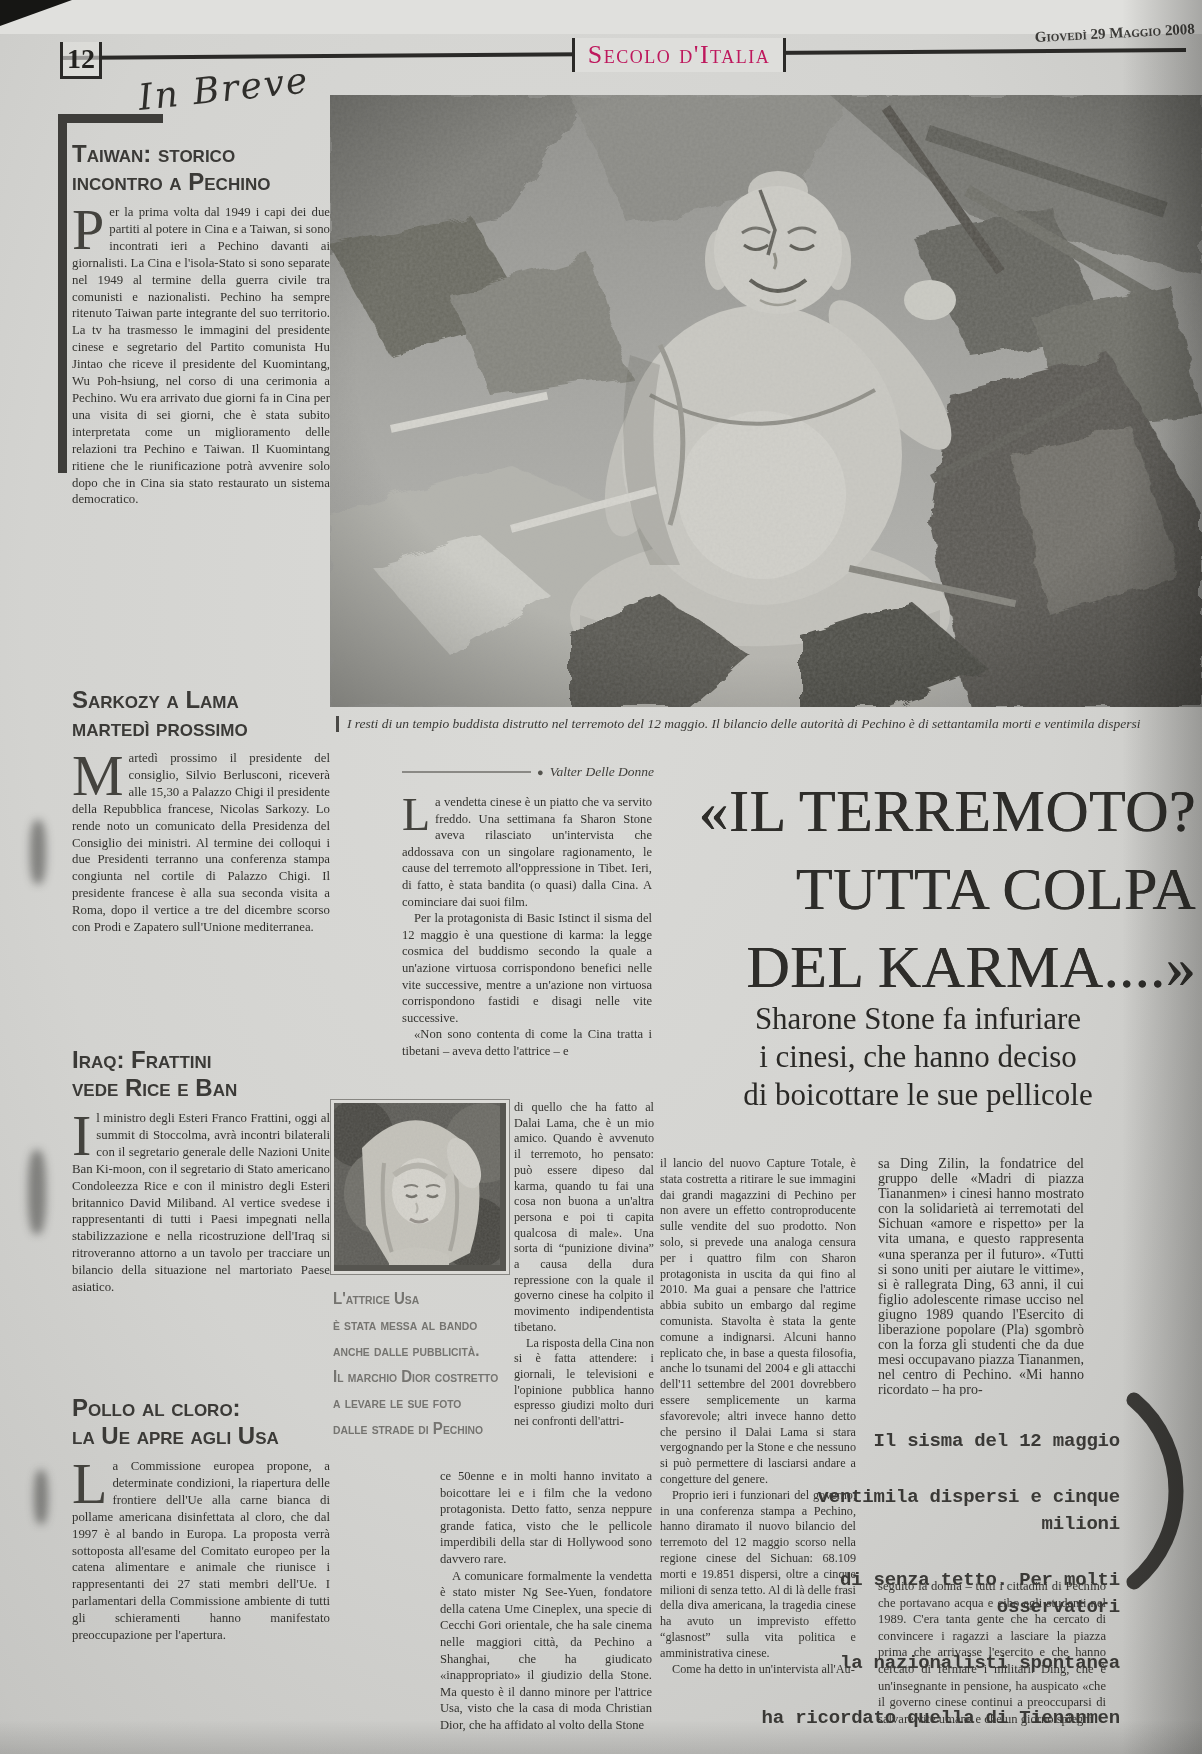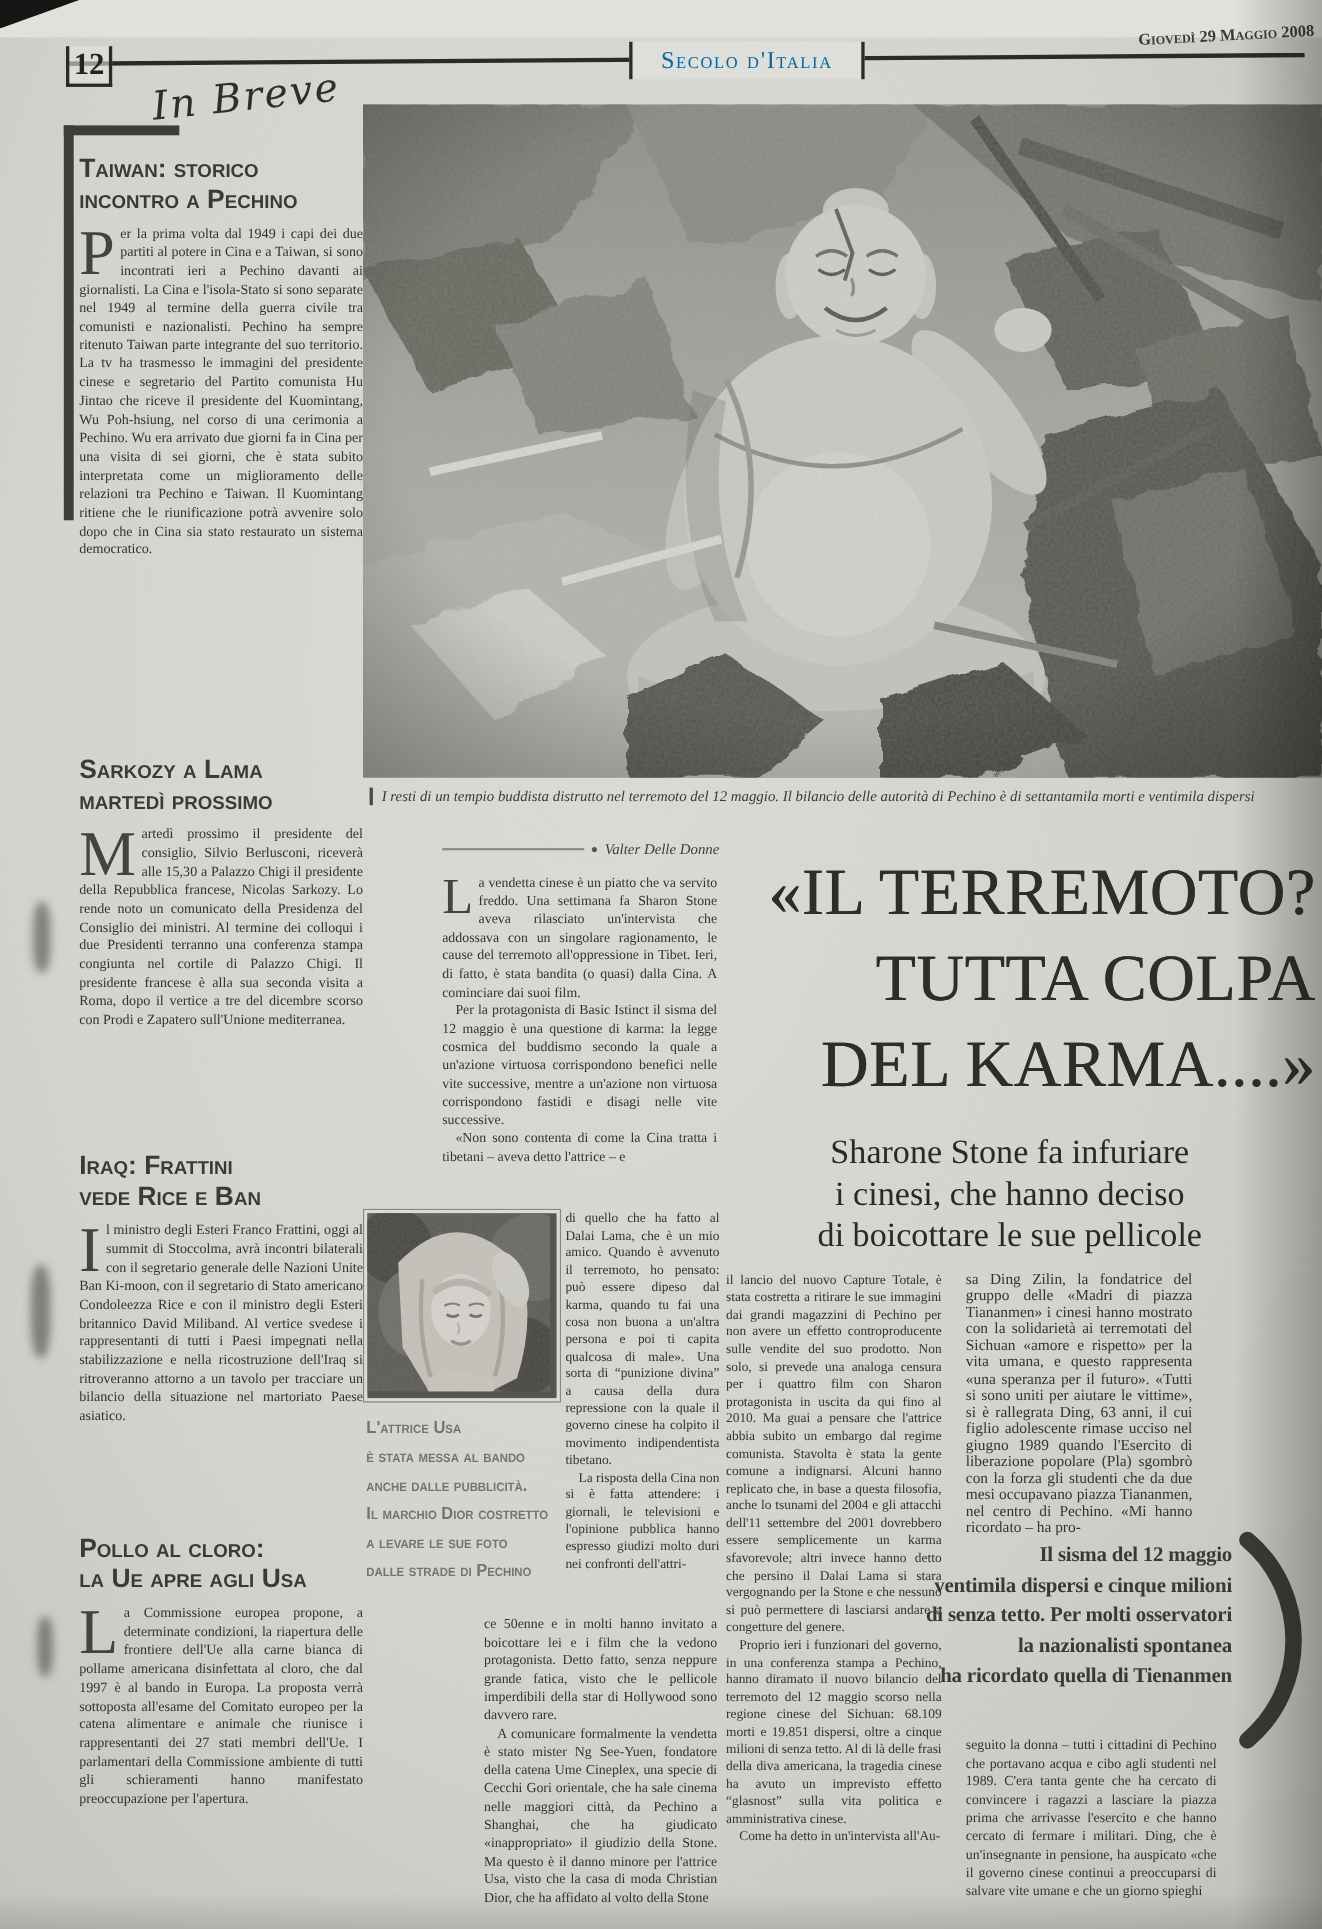--- a/index.html
+++ b/index.html
@@ -14,21 +14,21 @@
   .corner-black{position:absolute;left:0;top:0;width:72px;height:26px;background:#161614;
         clip-path:polygon(0 0,100% 0,0 100%);}
   .smudge{position:absolute;background:rgba(30,30,28,0.45);filter:blur(4px);border-radius:40%;}
 
   
   .rule-top{position:absolute;left:60px;top:52px;width:1126px;height:4px;background:#2b2a28;transform:rotate(-0.4deg);}
   .pageno{position:absolute;left:60px;top:42px;width:36px;height:34px;line-height:34px;text-align:center;
         font-size:28px;font-weight:bold;color:#242320;border:3px solid #2b2a28;border-top:none;background:rgba(226,226,223,.6);}
   .masthead{position:absolute;left:572px;top:38px;width:208px;height:34px;background:#dededb;
         border-left:3px solid #2b2a28;border-right:3px solid #2b2a28;text-align:center;}
-  .masthead span{font-variant:small-caps;font-size:22px;line-height:34px;letter-spacing:1.5px;color:#0369a1;}
+  .masthead span{font-variant:small-caps;font-size:26px;line-height:34px;letter-spacing:1.5px;color:#be185d;}
   .issue-date{position:absolute;left:990px;top:26px;width:205px;text-align:right;font-variant:small-caps;
         font-weight:bold;font-size:15px;color:#3c3b38;transform:rotate(-3deg);}
 
   
   .inbreve{position:absolute;left:138px;top:68px;font-family:"DejaVu Serif",serif;font-style:italic;
         font-size:36px;color:#2f2e2b;transform:rotate(-6deg);letter-spacing:2px;}
   .bracket{position:absolute;left:58px;top:114px;width:96px;height:350px;
         border-left:9px solid #3e3d3a;border-top:9px solid #3e3d3a;}
 
   
@@ -51,21 +51,21 @@
   
   .byline{position:absolute;left:402px;top:764px;width:252px;display:flex;align-items:center;gap:6px;}
   .brule{flex:1;height:2px;background:#8a8985;}
   .bdot{font-size:11px;color:#55544f;}
   .bname{font-style:italic;font-size:13.5px;color:#3e3d39;white-space:nowrap;}
 
   
   .headline{position:absolute;left:640px;top:772px;width:556px;text-align:right;}
   .headline .hl{font-size:60px;line-height:78px;color:#2e2d2a;letter-spacing:0.5px;
         text-shadow:0.4px 0 0 #2e2d2a;}
-  .subhead{position:absolute;left:640px;top:1028px;width:556px;text-align:center;}
+  .subhead{position:absolute;left:640px;top:1000px;width:556px;text-align:center;}
   .subhead .sh{font-size:31px;line-height:38px;color:#2a2926;}
 
   
   .acol{position:absolute;overflow:hidden;}
   .acol p{margin:0;font-size:12.6px;line-height:16.6px;text-align:justify;color:#34332f;}
   .acol p.ind{text-indent:12px;}
   .dc2{float:left;font-size:46px;line-height:38px;padding:2px 5px 0 0;color:#44433e;}
   .colA{left:402px;top:794px;width:250px;height:304px;}
   .colAn{left:514px;top:1100px;width:140px;height:372px;}
   .colAn p{font-size:12.2px;line-height:15.7px;}
@@ -78,22 +78,22 @@
 
   
   .actress{position:absolute;left:331px;top:1100px;width:172px;height:168px;margin:0;
         border:3px solid #dcdbd7;box-shadow:0 0 0 1px #878682;background:#565550;}
   .actresscap{position:absolute;left:333px;top:1286px;width:190px;}
   .actresscap div{font-family:"Liberation Sans",sans-serif;font-weight:bold;font-variant:small-caps;
         font-size:16px;line-height:26px;color:#757470;transform:scaleX(0.94);transform-origin:left;}
 
   
   .pullquote{position:absolute;left:760px;top:1400px;width:360px;text-align:right;}
-  .pullquote div{font-family:Liberation Serif, serif;font-weight:bold;font-size:19px;
-        line-height:27.5px;color:#3a3936;letter-spacing:-0.2px;}
+  .pullquote div{font-family:Liberation Mono, monospace;font-weight:bold;font-size:19px;
+        line-height:27.5px;color:#3a3936;letter-spacing:-0.2px;margin-top:28px;}
   .paren{position:absolute;left:1124px;top:1392px;}
 </style>
 </head>
 <body>
 
 <div class="page">
   <div class="top-strip"></div>
   <div class="corner-black"></div>
 
   <div class="rule-top"></div>

